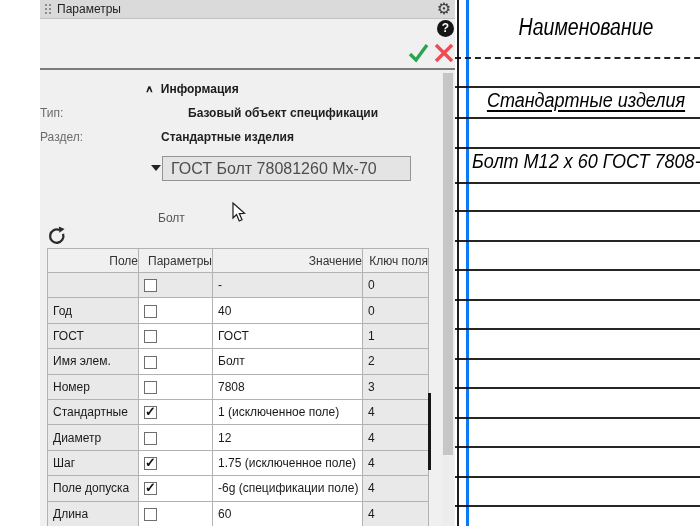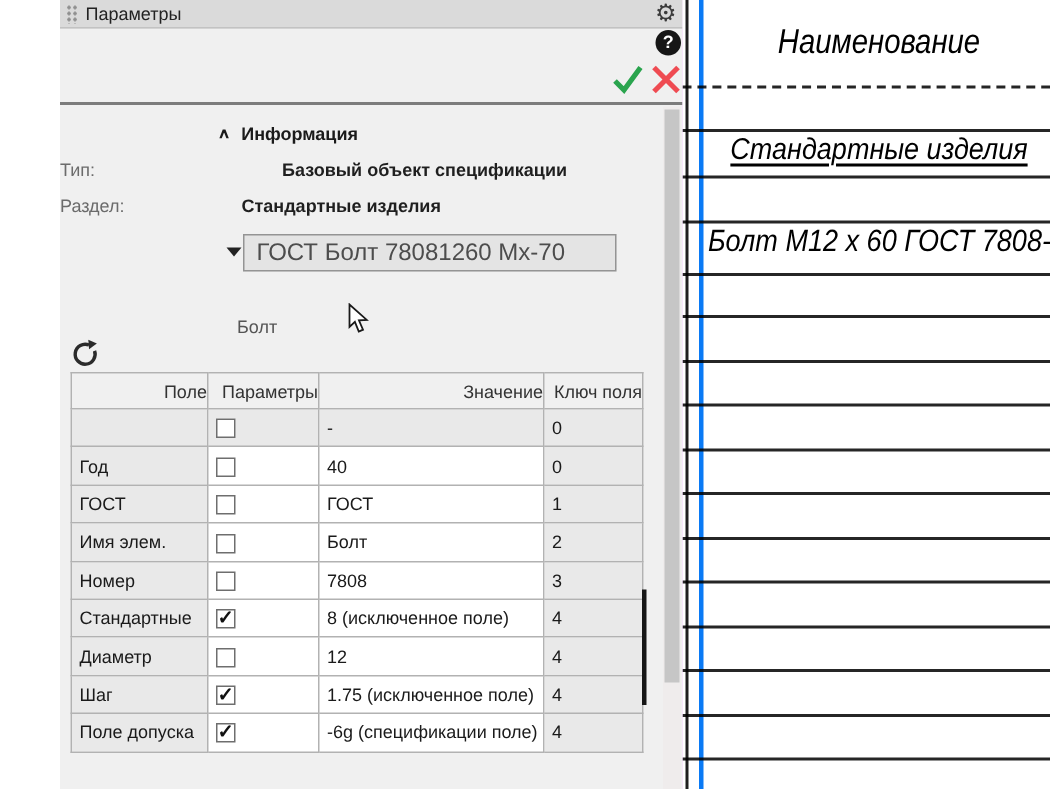--- a/index.html
+++ b/index.html
@@ -181,21 +181,21 @@
       <tr>
         <td class="c-field">Номер</td>
         <td class="c-excl"><span class="cb"></span></td>
         <td class="c-value">7808</td>
         <td class="c-key">3</td>
       </tr>
 
       <tr>
         <td class="c-field">Стандартные</td>
         <td class="c-excl"><span class="cb checked"></span></td>
-        <td class="c-value">8 (исключенное поле)</td>
+        <td class="c-value">1 (исключенное поле)</td>
         <td class="c-key">4</td>
       </tr>
 
       <tr>
         <td class="c-field">Диаметр</td>
         <td class="c-excl"><span class="cb"></span></td>
         <td class="c-value">12</td>
         <td class="c-key">4</td>
       </tr>
 
@@ -206,20 +206,26 @@
         <td class="c-key">4</td>
       </tr>
 
       <tr>
         <td class="c-field">Поле допуска</td>
         <td class="c-excl"><span class="cb checked"></span></td>
         <td class="c-value">-6g (спецификации поле)</td>
         <td class="c-key">4</td>
       </tr>
 
+      <tr>
+        <td class="c-field">Длина</td>
+        <td class="c-excl"><span class="cb"></span></td>
+        <td class="c-value">60</td>
+        <td class="c-key">4</td>
+      </tr>
     </tbody>
     </table>
 
     <div class="tbl-scrollmark"></div>
     <div class="scroll-track"></div>
     <div class="scroll-thumb"></div>
   </div>
 
   <div id="drawing">
     <div class="vline black"></div>

